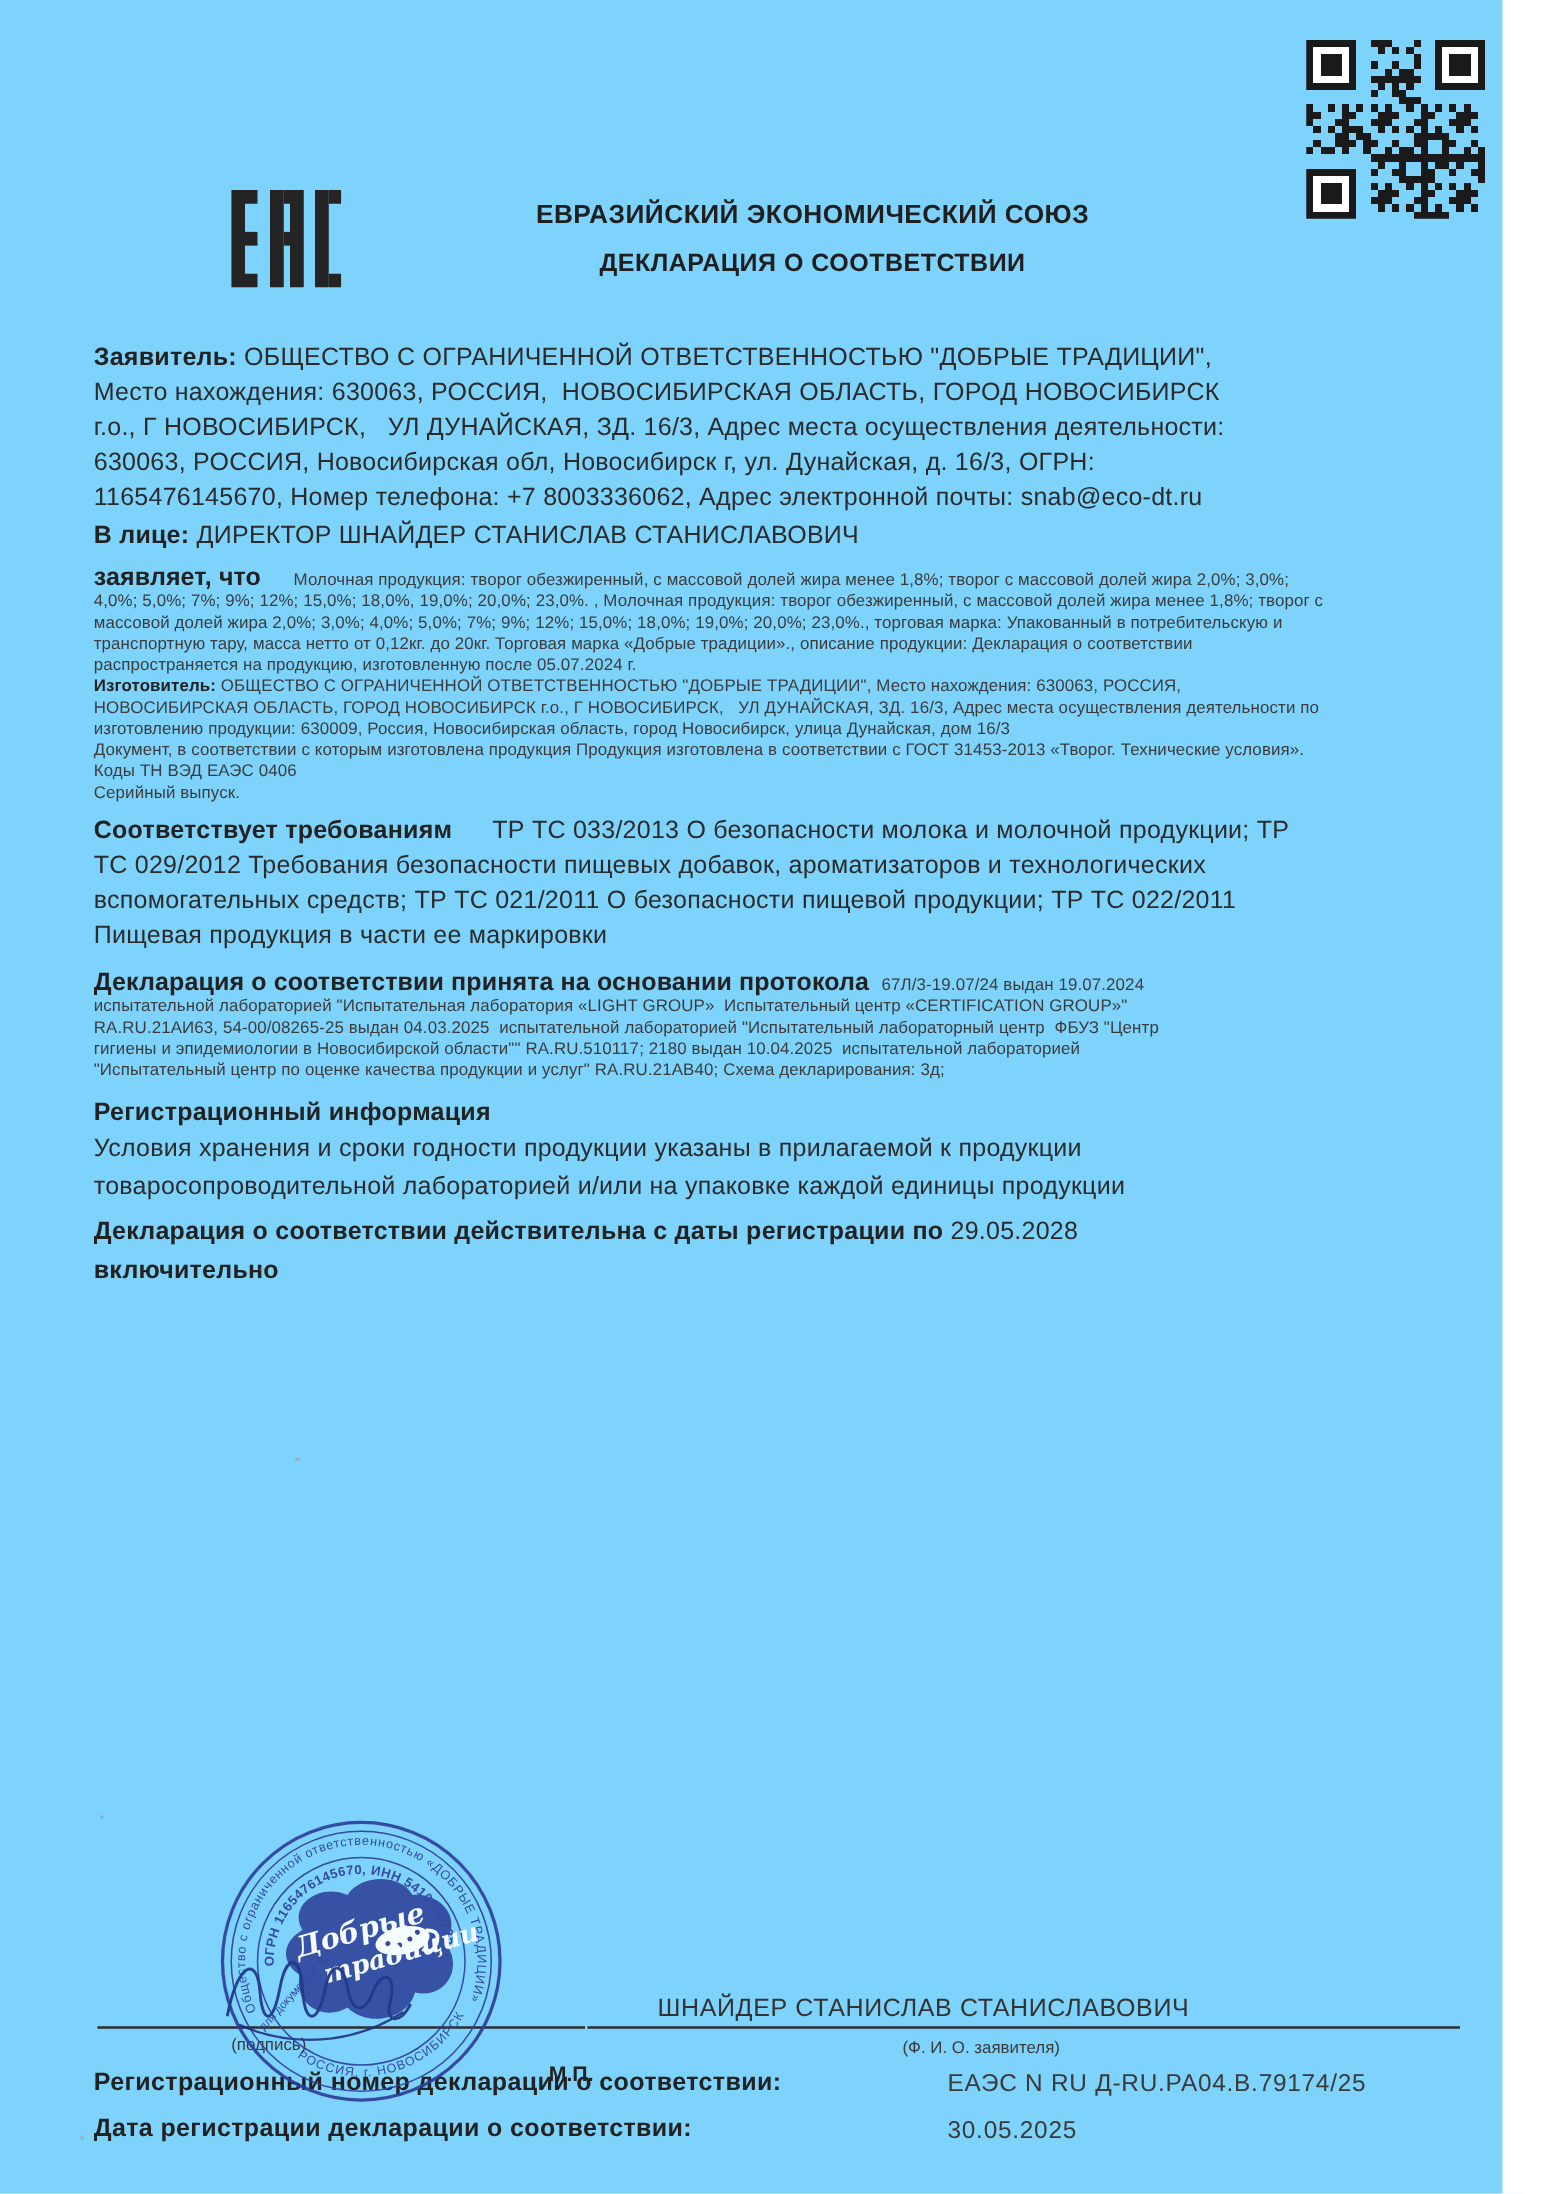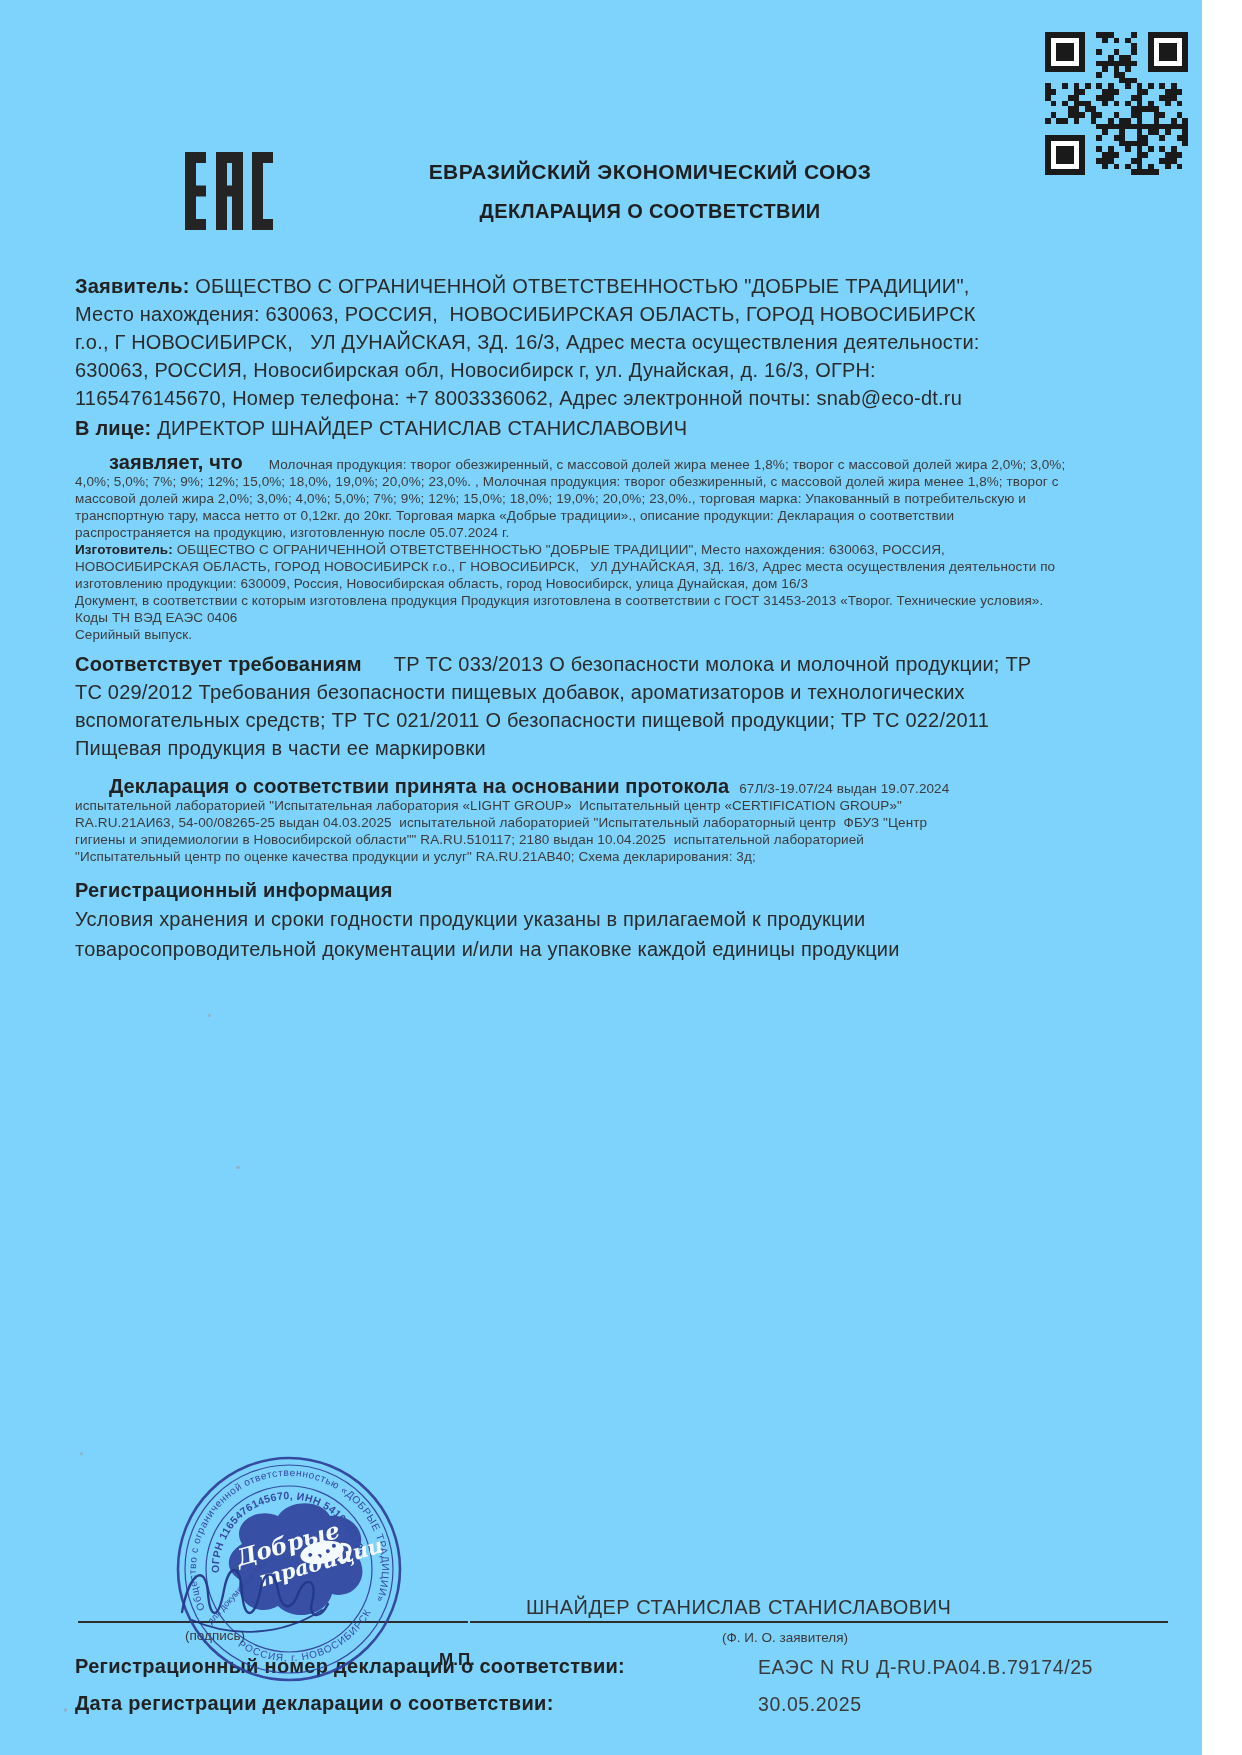--- a/index.html
+++ b/index.html
@@ -7,21 +7,21 @@
         font-family:"Liberation Sans",sans-serif;color:#2b2b2b;}
   .abs{position:absolute;}
   .titles{left:140px;width:1020px;text-align:center;}
   .title-main{top:160px;font-size:21px;font-weight:bold;color:#1f1f1f;letter-spacing:.4px;}
   .title-sub{top:200px;font-size:20px;font-weight:bold;color:#1f1f1f;letter-spacing:.4px;}
   .big{font-size:20px;line-height:28px;letter-spacing:.2px;color:#2b2b2b;}
   .pw{white-space:pre-wrap;}
   .small-blk{font-size:13.5px;line-height:17px;color:#3c3c3c;letter-spacing:.1px;}
   .small-blk p{margin:0;}
   .lbl{font-weight:bold;color:#222;}
-  .lbl-big{font-weight:bold;font-size:20px;line-height:20px;color:#222;margin-left:34px;}
+  .lbl-big{font-weight:bold;font-size:20px;line-height:20px;color:#222;}
   .gap26{margin-right:26px;}
   .gap18{margin-right:32px;}
   .gap10{margin-right:10px;}
   .mt3{margin-top:3px;}
   .line{position:absolute;height:2px;background:#2e2e2e;}
   .caption{font-size:13.5px;color:#3a3a3a;text-align:left;}
   .reg-lbl{font-size:20px;font-weight:bold;color:#222;letter-spacing:.3px;}
   .reg-val{font-size:19.5px;color:#3a3a3a;letter-spacing:.6px;}
   .mp{font-size:17px;font-weight:bold;color:#222;}
   .fio-name{font-size:20px;color:#333;letter-spacing:.5px;}
@@ -288,22 +288,26 @@
 испытательной лабораторией "Испытательная лаборатория «LIGHT GROUP»  Испытательный центр «CERTIFICATION GROUP»"
 RA.RU.21АИ63, 54-00/08265-25 выдан 04.03.2025  испытательной лабораторией "Испытательный лабораторный центр  ФБУЗ "Центр
 гигиены и эпидемиологии в Новосибирской области"" RA.RU.510117; 2180 выдан 10.04.2025  испытательной лабораторией
 "Испытательный центр по оценке качества продукции и услуг" RA.RU.21АВ40; Схема декларирования: 3д;</span>
   </div>
 
   <div class="abs big" style="left:75px;top:876px;">
     <b class="lbl">Регистрационный информация</b>
   </div>
   <div class="abs big pw" style="left:75px;top:904px;width:1100px;line-height:30px;">Условия хранения и сроки годности продукции указаны в прилагаемой к продукции
-товаросопроводительной документации и/или на упаковке каждой единицы продукции</div>
-
+товаросопроводительной лабораторией и/или на упаковке каждой единицы продукции</div>
+
+  <div class="abs big" style="left:75px;top:970px;width:1100px;line-height:31px;">
+    <div><b class="lbl">Декларация о соответствии действительна с даты регистрации по</b><span> 29.05.2028</span></div>
+    <div><b class="lbl">включительно</b></div>
+  </div>
 
   <div class="line" style="left:78px;top:1621px;width:390px;"></div>
   <div class="line" style="left:470px;top:1621px;width:698px;"></div>
   <div class="abs mp" style="left:439px;top:1650px;">М.П.</div>
   <div class="abs fio-name" style="left:526px;top:1596px;">ШНАЙДЕР СТАНИСЛАВ СТАНИСЛАВОВИЧ</div>
   <div class="abs caption" style="left:185px;top:1628px;width:140px;">(подпись)</div>
   <div class="abs caption" style="left:722px;top:1630px;width:200px;">(Ф. И. О. заявителя)</div>
 
   <div class="abs reg-lbl" style="left:75px;top:1655px;">Регистрационный номер декларации о соответствии:</div>
   <div class="abs reg-val" style="left:758px;top:1656px;">ЕАЭС N RU Д-RU.РА04.В.79174/25</div>

